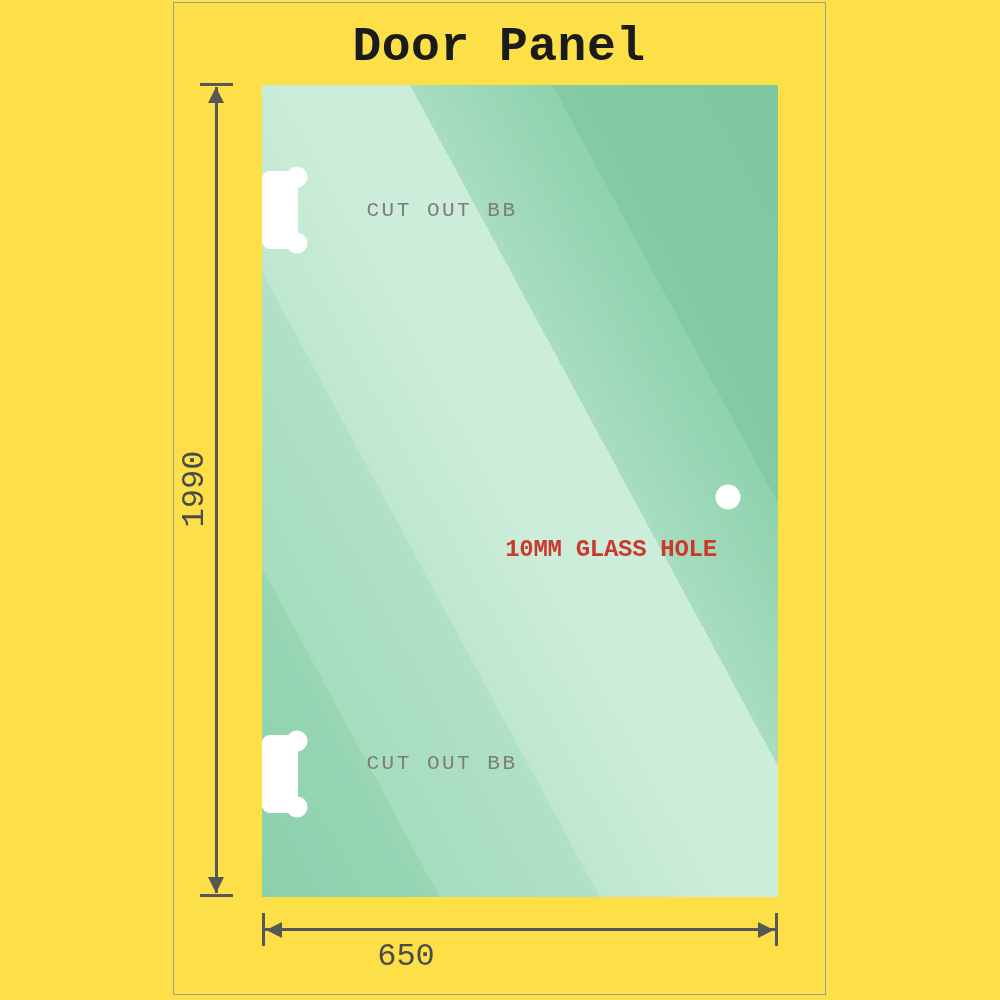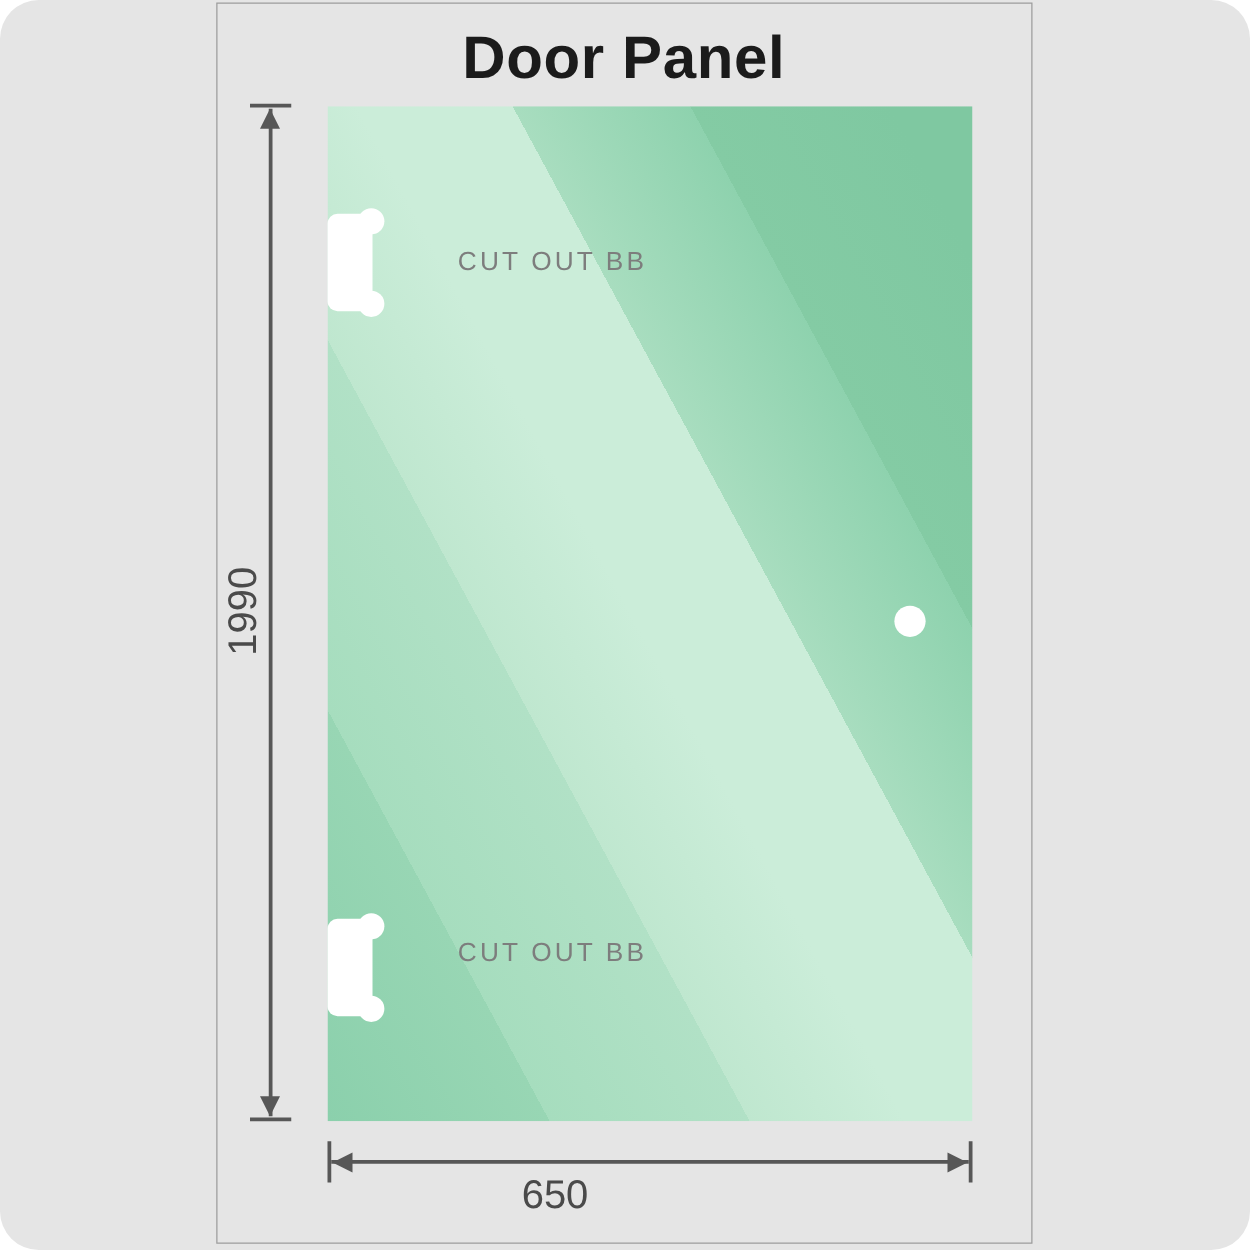--- a/index.html
+++ b/index.html
@@ -1,23 +1,22 @@
 <!DOCTYPE html>
 <html><head>
 <meta charset="utf-8">
 <style>
   html, body { margin: 0; padding: 0; background: #ffffff; }
   .canvas {
     position: relative;
     width: 1000px;
     height: 1000px;
-    background: #e5e5e5;
+    background: #fde047;
     overflow: hidden;
-    font-family: Liberation Sans, sans-serif;
-    border-radius: 31px;
+    font-family: Liberation Mono, monospace;
   }
   .frame {
     position: absolute;
     left: 173px; top: 2px;
     width: 651px; height: 991px;
     border: 1px solid #9c9c9c;
   }
   .title {
     position: absolute;
     left: 499px; top: 47px;
@@ -58,21 +57,21 @@
     position: absolute;
     transform: translate(-50%, -50%);
     font-size: 32px;
     color: #4a4a4a;
     white-space: nowrap;
   }
   .dim-label.vertical {
     left: 194px; top: 489px;
     transform: translate(-50%, -50%) rotate(-90deg);
   }
-  .dim-label.horizontal { left: 444px; top: 956px; text-align: right; }
+  .dim-label.horizontal { left: 406px; top: 956px; text-align: right; }
   .dim-line { position: absolute; background: #575757; }
   .shaft-v { left: 215px; top: 87px; width: 3px; height: 806px; }
   .cap-h { width: 33px; height: 3px; }
   .cap-top { left: 200px; top: 83px; }
   .cap-bottom { left: 200px; top: 894px; }
   .shaft-h { left: 265px; top: 928px; width: 510px; height: 3px; }
   .cap-v { width: 3px; height: 33px; }
   .cap-left { left: 262px; top: 913px; }
   .cap-right { left: 775px; top: 913px; }
   .arrow { position: absolute; width: 0; height: 0; }
@@ -141,20 +140,21 @@
       <rect x="0" y="656" width="14" height="66"></rect>
       <circle cx="35" cy="656" r="10.5"></circle>
       <circle cx="35" cy="722" r="10.5"></circle>
     </g>
 
     <circle cx="466" cy="412" r="12.5" fill="#ffffff"></circle>
   </svg>
 
   <div class="cutout-label top">CUT OUT BB</div>
   <div class="cutout-label bottom">CUT OUT BB</div>
+  <div class="hole-label">10MM GLASS HOLE</div>
 
   <div class="dim-line cap-h cap-top"></div>
   <div class="dim-line cap-h cap-bottom"></div>
   <div class="dim-line shaft-v"></div>
   <div class="arrow arrow-up"></div>
   <div class="arrow arrow-down"></div>
   <div class="dim-label vertical">1990</div>
 
   <div class="dim-line cap-v cap-left"></div>
   <div class="dim-line cap-v cap-right"></div>

